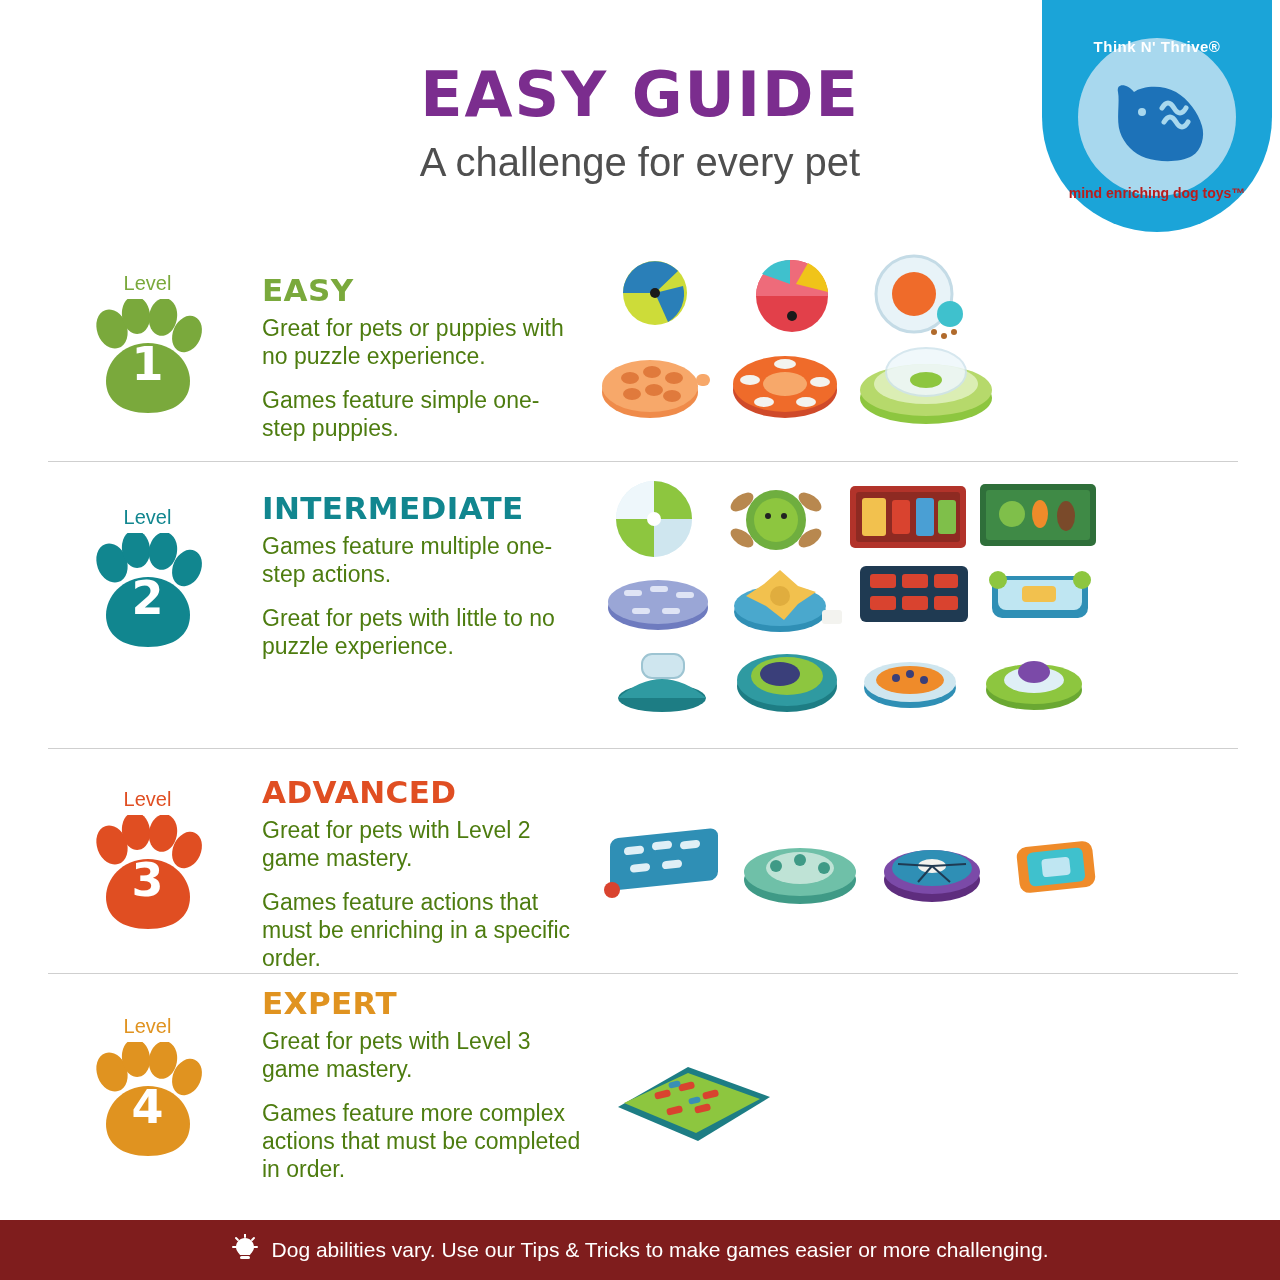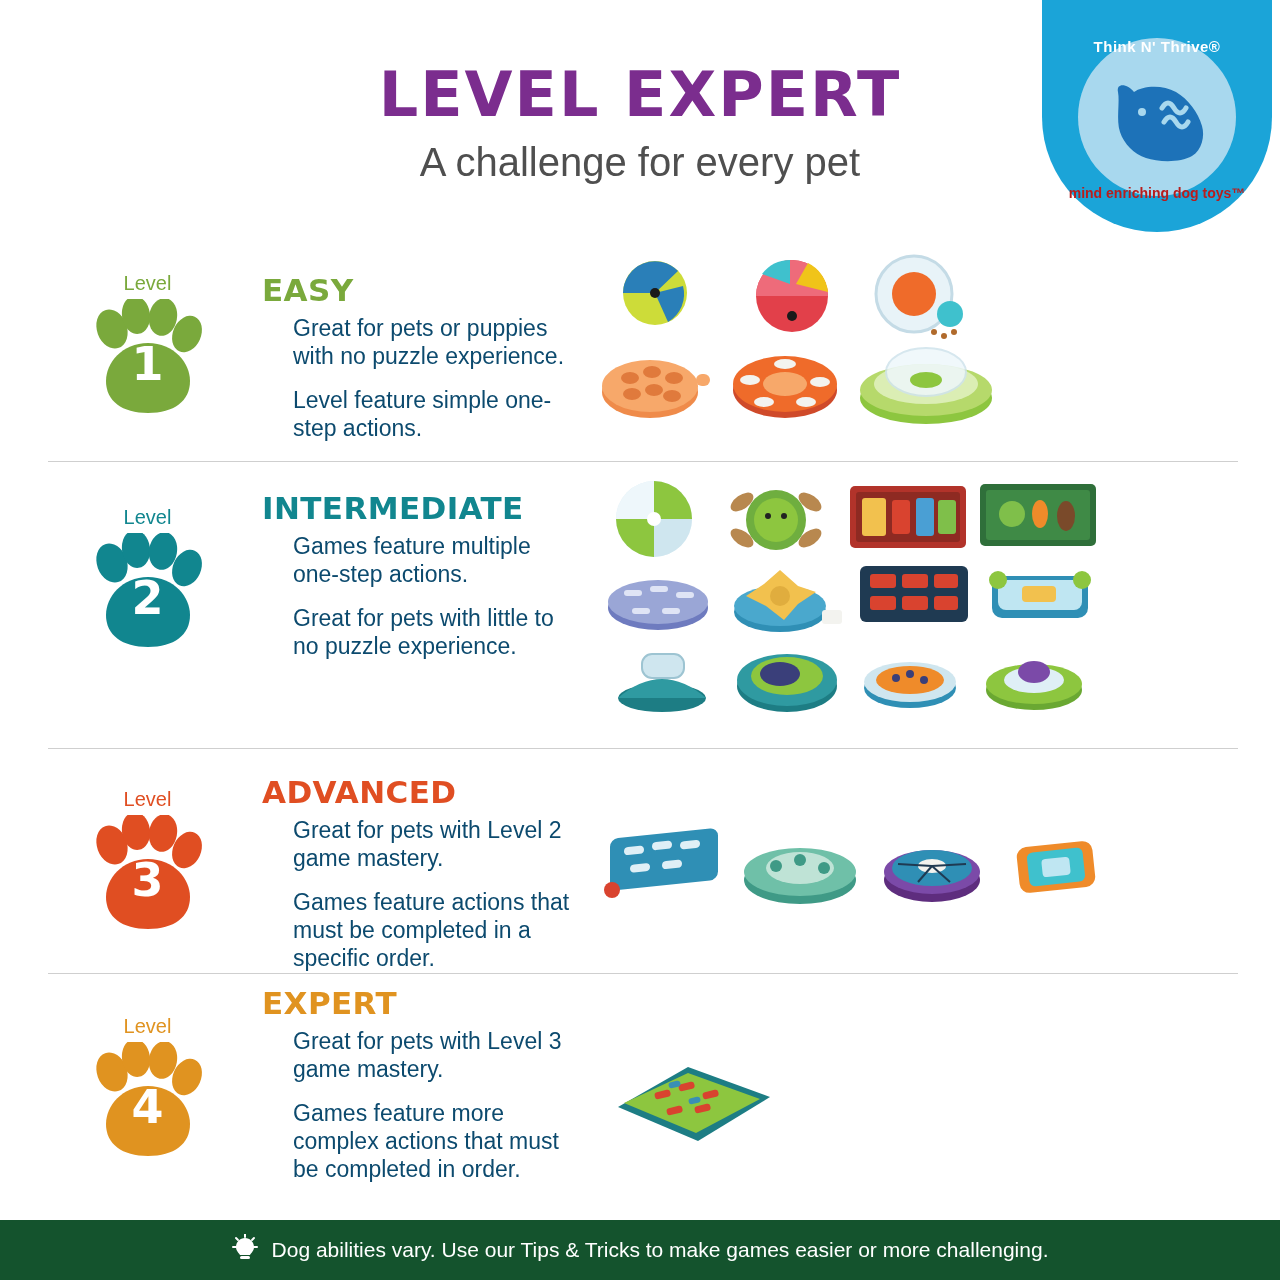--- a/index.html
+++ b/index.html
@@ -62,48 +62,48 @@
     position: absolute; left: 0; top: 38px; width: 120px; text-align: center;
     font-size: 46px; font-weight: bold; color: #ffffff;
     font-family: "DejaVu Sans", sans-serif;
   }
 
   .text-col { position: absolute; left: 262px; width: 320px; }
   .cat-title {
     font-size: 31px; font-weight: bold; letter-spacing: .4px;
     font-family: "DejaVu Sans", sans-serif; margin-bottom: 6px;
   }
-  .cat-p { font-size: 23px; line-height: 1.22; color: #0c4a6e; margin-bottom: 16px; margin-left: 31px; }
+  .cat-p { font-size: 23px; line-height: 1.22; color: #4d7c0f; margin-bottom: 16px; }
 
   .toys { position: absolute; left: 600px; }
 
   
   .toy { position: absolute; }
 
   
   .footer {
     position: absolute; left: 0; bottom: 0; width: 1280px; height: 60px;
-    background: #14532d; color: #ffffff;
+    background: #7f1d1d; color: #ffffff;
     display: flex; align-items: center; justify-content: center;
   }
   .footer-text { font-size: 21px; font-family: "Liberation Sans", sans-serif; }
   .bulb { margin-right: 14px; display: inline-block; }
 
   .c-green { color: #7aa93c; }
   .c-teal { color: #11868f; }
   .c-red { color: #e04e22; }
   .c-orange { color: #e09320; }
 </style>
 </head>
 <body>
 
 <div class="page">
 
   <div class="header">
-    <div class="title">LEVEL EXPERT</div>
+    <div class="title">EASY GUIDE</div>
     <div class="subtitle">A challenge for every pet</div>
   </div>
 
   <div class="badge">
     <div class="badge-shield"></div>
     <div class="badge-inner"></div>
     <div class="badge-top-text">Think N' Thrive®</div>
     <svg class="badge-dog" viewBox="0 0 104 86">
       <path d="M12 14 C10 4 22 6 28 14 C36 8 56 6 70 14 C82 21 92 34 96 48 C99 58 96 72 86 78 C74 85 52 84 40 80 C28 76 18 66 14 54 C10 42 14 24 12 14 Z" fill="#1d72b8"></path>
       <circle cx="36" cy="34" r="4" fill="#a8d8ee"></circle>
@@ -124,21 +124,21 @@
           <ellipse cx="99" cy="35" rx="14" ry="19" fill="#7aa93c" transform="rotate(24 99 35)"></ellipse>
           <path d="M60 44 C86 44 102 64 102 82 C102 102 86 114 60 114 C34 114 18 102 18 82 C18 64 34 44 60 44 Z" fill="#7aa93c"></path>
         </svg>
         <div class="paw-num">1</div>
       </div>
     </div>
 
     <div class="text-col" style="top:24px;">
       <div class="cat-title c-green">EASY</div>
       <div class="cat-p">Great for pets or puppies with no puzzle experience.</div>
-      <div class="cat-p">Level feature simple one-step actions.</div>
+      <div class="cat-p">Games feature simple one-step puppies.</div>
     </div>
 
     <div class="toys" style="top:0px;width:660px;height:200px;">
 
       <svg class="toy" style="left:18px;top:8px;" width="74" height="74" viewBox="0 0 74 74">
         <circle cx="37" cy="37" r="32" fill="#cddc39"></circle>
         <path d="M5 37 A32 32 0 0 1 60 15 L37 37 Z" fill="#2a7fb8"></path>
         <path d="M37 37 L65 30 A32 32 0 0 1 50 66 Z" fill="#2a7fb8"></path>
         <circle cx="37" cy="37" r="5" fill="#1a1a1a"></circle>
       </svg>
@@ -336,21 +336,21 @@
           <ellipse cx="99" cy="35" rx="14" ry="19" fill="#e04e22" transform="rotate(24 99 35)"></ellipse>
           <path d="M60 44 C86 44 102 64 102 82 C102 102 86 114 60 114 C34 114 18 102 18 82 C18 64 34 44 60 44 Z" fill="#e04e22"></path>
         </svg>
         <div class="paw-num">3</div>
       </div>
     </div>
 
     <div class="text-col" style="top:22px;">
       <div class="cat-title c-red">ADVANCED</div>
       <div class="cat-p">Great for pets with Level 2 game mastery.</div>
-      <div class="cat-p">Games feature actions that must be completed in a specific order.</div>
+      <div class="cat-p">Games feature actions that must be enriching in a specific order.</div>
     </div>
 
     <div class="toys" style="top:70px;width:660px;height:110px;">
       <svg class="toy" style="left:0px;top:6px;" width="128" height="78" viewBox="0 0 128 78">
         <rect x="10" y="12" width="108" height="52" rx="8" fill="#2f8fb5" transform="skewY(-6)"></rect>
         <g fill="#dfeff6" transform="skewY(-6)">
           <rect x="24" y="22" width="20" height="8" rx="4"></rect>
             <rect x="52" y="20" width="20" height="8" rx="4"></rect>
           <rect x="80" y="22" width="20" height="8" rx="4"></rect>
             <rect x="30" y="40" width="20" height="8" rx="4"></rect>

